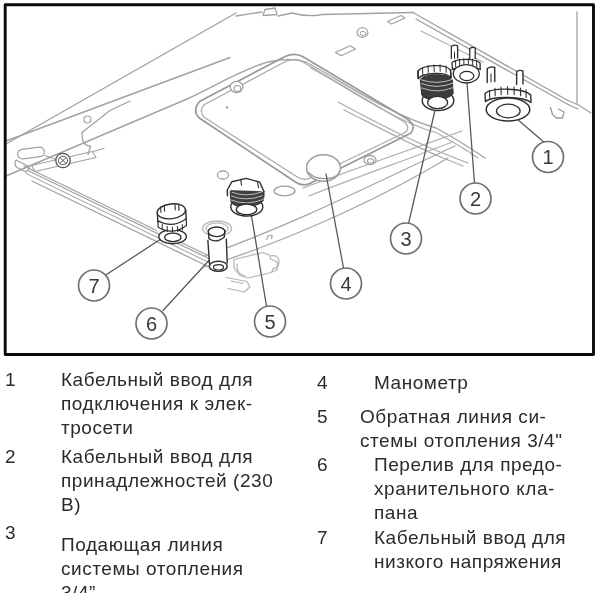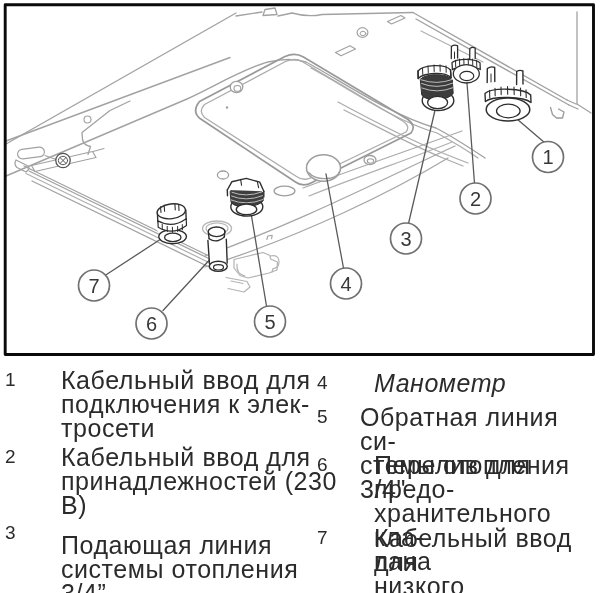--- a/index.html
+++ b/index.html
@@ -1,18 +1,18 @@
 <!DOCTYPE html>
 <html><head>
 <meta charset="utf-8">
 <style>
   html,body{margin:0;padding:0;background:#ffffff;}
   body{width:600px;height:593px;position:relative;font-family:"Liberation Sans",sans-serif;}
   #fig{position:absolute;left:0;top:0;}
-  .leg{position:absolute;font-size:25px;line-height:24px;color:#2b2b2b;letter-spacing:0.55px;}
+  .leg{position:absolute;font-size:19px;line-height:24px;color:#2b2b2b;letter-spacing:0.55px;}
   .num{position:absolute;font-size:19px;line-height:24px;color:#2b2b2b;}
 </style>
 </head>
 <body>
 
 <svg id="fig" width="600" height="360" viewBox="0 0 600 360">
   <g fill="none" stroke-linecap="round" stroke-linejoin="round">
 
     <path d="M6,144 L236,13" stroke="#a2a2a2" stroke-width="1.4"></path>
 
@@ -241,21 +241,21 @@
 <div class="num" style="left:5px;top:444.5px;">2</div>
 
 <div class="leg" style="left:61px;top:444.5px;">Кабельный ввод для<br>принадлежностей (230<br>В)</div>
 
 <div class="num" style="left:5px;top:521px;">3</div>
 
 <div class="leg" style="left:61px;top:521px;margin-top:12px;">Подающая линия<br>системы отопления<br>3/4”</div>
 
 <div class="num" style="left:317px;top:371px;">4</div>
 
-<div class="leg" style="left:374px;top:371px;font-style:italic;">Манометр</div>
+<div class="leg" style="left:374px;top:371px;">Манометр</div>
 
 <div class="num" style="left:317px;top:404.5px;">5</div>
 
 <div class="leg" style="left:360px;top:404.5px;">Обратная линия си-<br>стемы отопления 3/4"</div>
 
 <div class="num" style="left:317px;top:452.5px;">6</div>
 
 <div class="leg" style="left:374px;top:452.5px;">Перелив для предо-<br>хранительного кла-<br>пана</div>
 
 <div class="num" style="left:317px;top:526px;">7</div>

